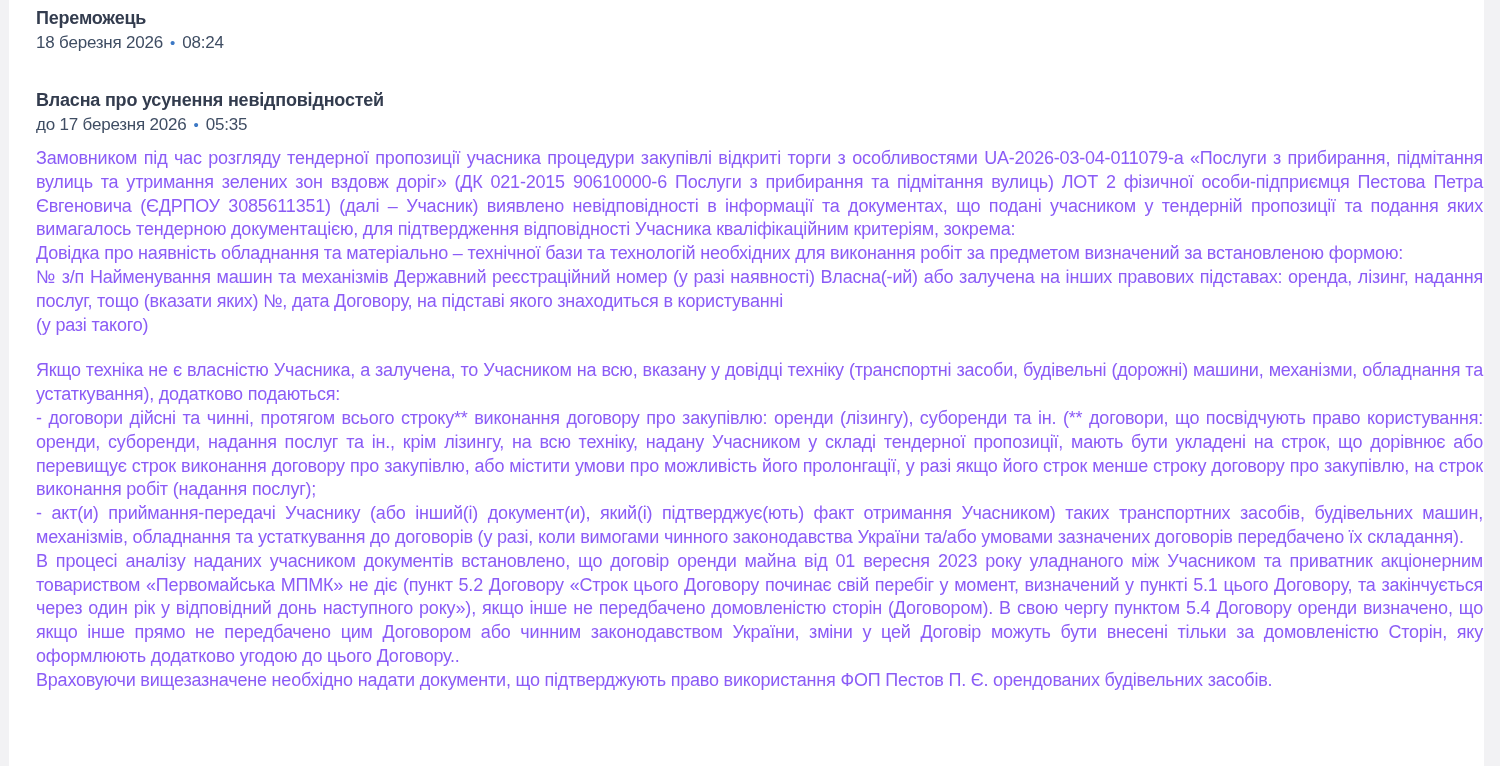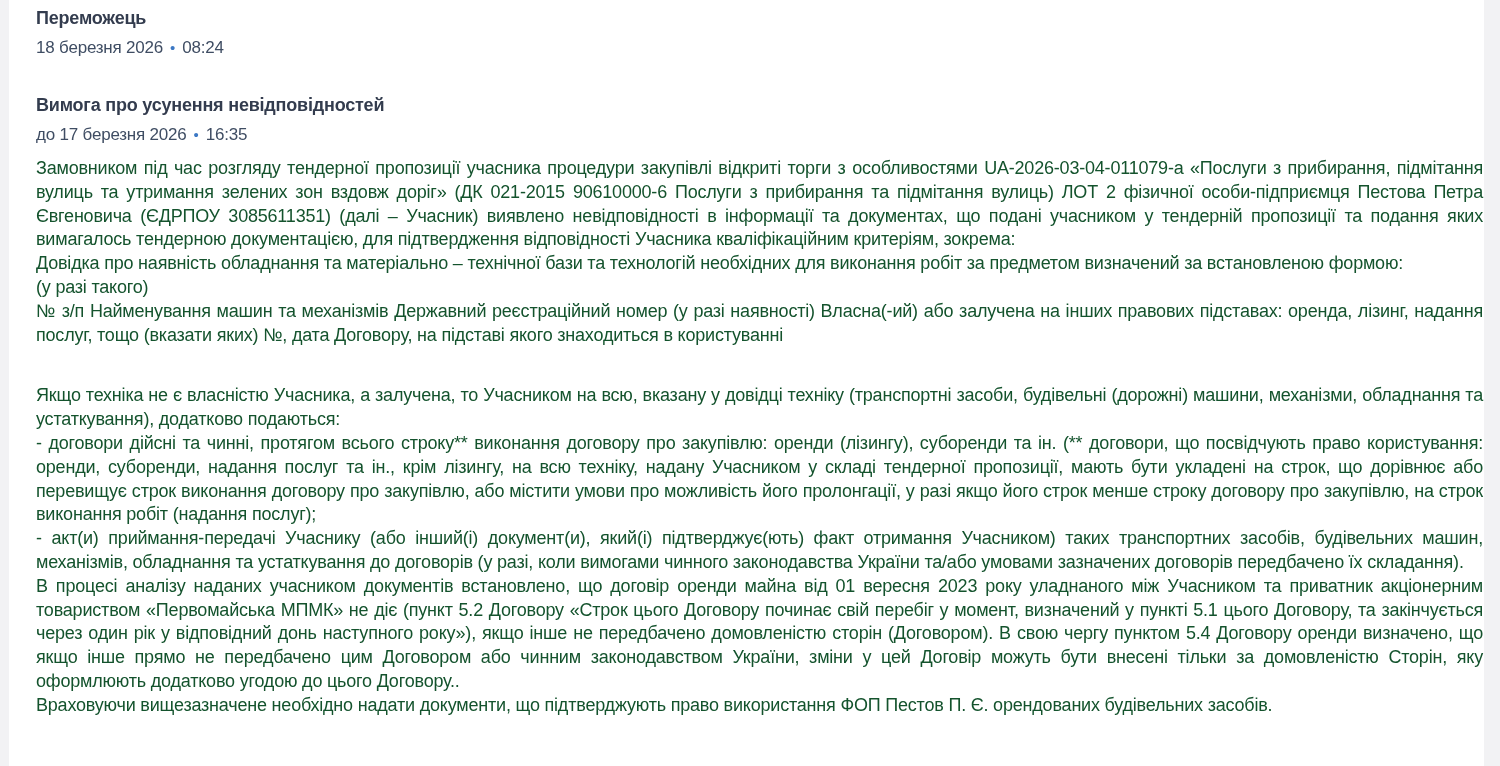--- a/index.html
+++ b/index.html
@@ -26,77 +26,76 @@
   }
   .event-title {
     margin: 0;
     font-size: 18px;
     line-height: 25px;
     font-weight: 700;
     color: #333c4e;
     letter-spacing: -0.2px;
   }
   .event-date {
-    margin-top: 5px;
     font-size: 17px;
     line-height: 24px;
     color: #3f4d63;
     letter-spacing: -0.2px;
   }
   .dot-sep {
     color: #3c78c4;
     font-size: 15px;
     margin: 0 7px;
   }
   .event + .event {
     margin-top: 33px;
   }
   .doc {
     margin-top: 10px;
     width: 1447px;
     font-size: 18px;
     line-height: 23.8px;
-    color: #14532d;
+    color: #8b5cf6;
     letter-spacing: -0.2px;
     text-align: justify;
   }
   .doc p {
     margin: 0;
     -webkit-hyphens: manual;
     hyphens: manual;
   }
   .doc-section + .doc-section {
-    margin-top: 37px;
+    margin-top: 22px;
   }
 </style>
 </head>
 <body>
 
 <main class="content-area">
 
   <section class="event">
     <h3 class="event-title">Переможець</h3>
     <div class="event-date">
       <span>18 березня 2026</span><span class="dot-sep">•</span><span>08:24</span>
     </div>
   </section>
 
   <section class="event">
-    <h3 class="event-title">Вимога про усунення невідповідностей</h3>
+    <h3 class="event-title">Власна про усунення невідповідностей</h3>
     <div class="event-date">
-      <span>до 17 березня 2026</span><span class="dot-sep">•</span><span>16:35</span>
+      <span>до 17 березня 2026</span><span class="dot-sep">•</span><span>05:35</span>
     </div>
   </section>
 
   <article class="doc">
     <div class="doc-section">
       <p>Замовником під час розгляду тендерної пропозиції учасника процедури закупівлі відкриті торги з особливостями UA-2026-03-04-011079-а «Послуги з прибирання, під­мітання вулиць та утримання зелених зон вздовж доріг» (ДК 021-2015 90610000-6 Послуги з прибирання та підмітання вулиць) ЛОТ 2 фізичної особи-підприємця Пе­стова Петра Євгеновича (ЄДРПОУ 3085611351) (далі – Учасник) виявлено невідповідності в інформації та документах, що подані учасником у тендерній пропозиції та подання яких вимагалось тендерною документацією, для підтвердження відповідності Учасника кваліфікаційним критеріям, зокрема:</p>
       <p>Довідка про наявність обладнання та матеріально – технічної бази та технологій необхідних для виконання робіт за предметом визначений за встановленою формою:</p>
+      <p>№ з/п Найменування машин та механізмів Державний реєстраційний номер (у разі наявності) Власна(-ий) або залучена на інших правових підставах: оренда, лізинг, надання послуг, тощо (вказати яких) №, дата Договору, на підставі якого знаходиться в користуванні</p>
       <p>(у разі такого)</p>
-      <p>№ з/п Найменування машин та механізмів Державний реєстраційний номер (у разі наявності) Власна(-ий) або залучена на інших правових підставах: оренда, лізинг, надання послуг, тощо (вказати яких) №, дата Договору, на підставі якого знаходиться в користуванні</p>
     </div>
     <div class="doc-section">
       <p>Якщо техніка не є власністю Учасника, а залучена, то Учасником на всю, вказану у довідці техніку (транспортні засоби, будівельні (дорожні) машини, механізми, обла­днання та устаткування), додатково подаються:</p>
       <p>- договори дійсні та чинні, протягом всього строку** виконання договору про закупівлю: оренди (лізингу), суборенди та ін. (** договори, що посвідчують право кори­стування: оренди, суборенди, надання послуг та ін., крім лізингу, на всю техніку, надану Учасником у складі тендерної пропозиції, мають бути укладені на строк, що до­рівнює або перевищує строк виконання договору про закупівлю, або містити умови про можливість його пролонгації, у разі якщо його строк менше строку договору про закупівлю, на строк виконання робіт (надання послуг);</p>
       <p>- акт(и) приймання-передачі Учаснику (або інший(і) документ(и), який(і) підтверджує(ють) факт отримання Учасником) таких транспортних засобів, будівельних машин, механізмів, обладнання та устаткування до договорів (у разі, коли вимогами чинного законодавства України та/або умовами зазначених договорів передбачено їх складання).</p>
       <p>В процесі аналізу наданих учасником документів встановлено, що договір оренди майна від 01 вересня 2023 року уладнаного між Учасником та приватник акціонер­ним товариством «Первомайська МПМК» не діє (пункт 5.2 Договору «Строк цього Договору починає свій перебіг у момент, визначений у пункті 5.1 цього Договору, та закінчується через один рік у відповідний донь наступного року»), якщо інше не передбачено домовленістю сторін (Договором). В свою чергу пунктом 5.4 Договору оренди визначено, що якщо інше прямо не передбачено цим Договором або чинним законодавством України, зміни у цей Договір можуть бути внесені тільки за до­мовленістю Сторін, яку оформлюють додатково угодою до цього Договору..</p>
       <p>Враховуючи вищезазначене необхідно надати документи, що підтверджують право використання ФОП Пестов П. Є. орендованих будівельних засобів.</p>
     </div>
   </article>
 

